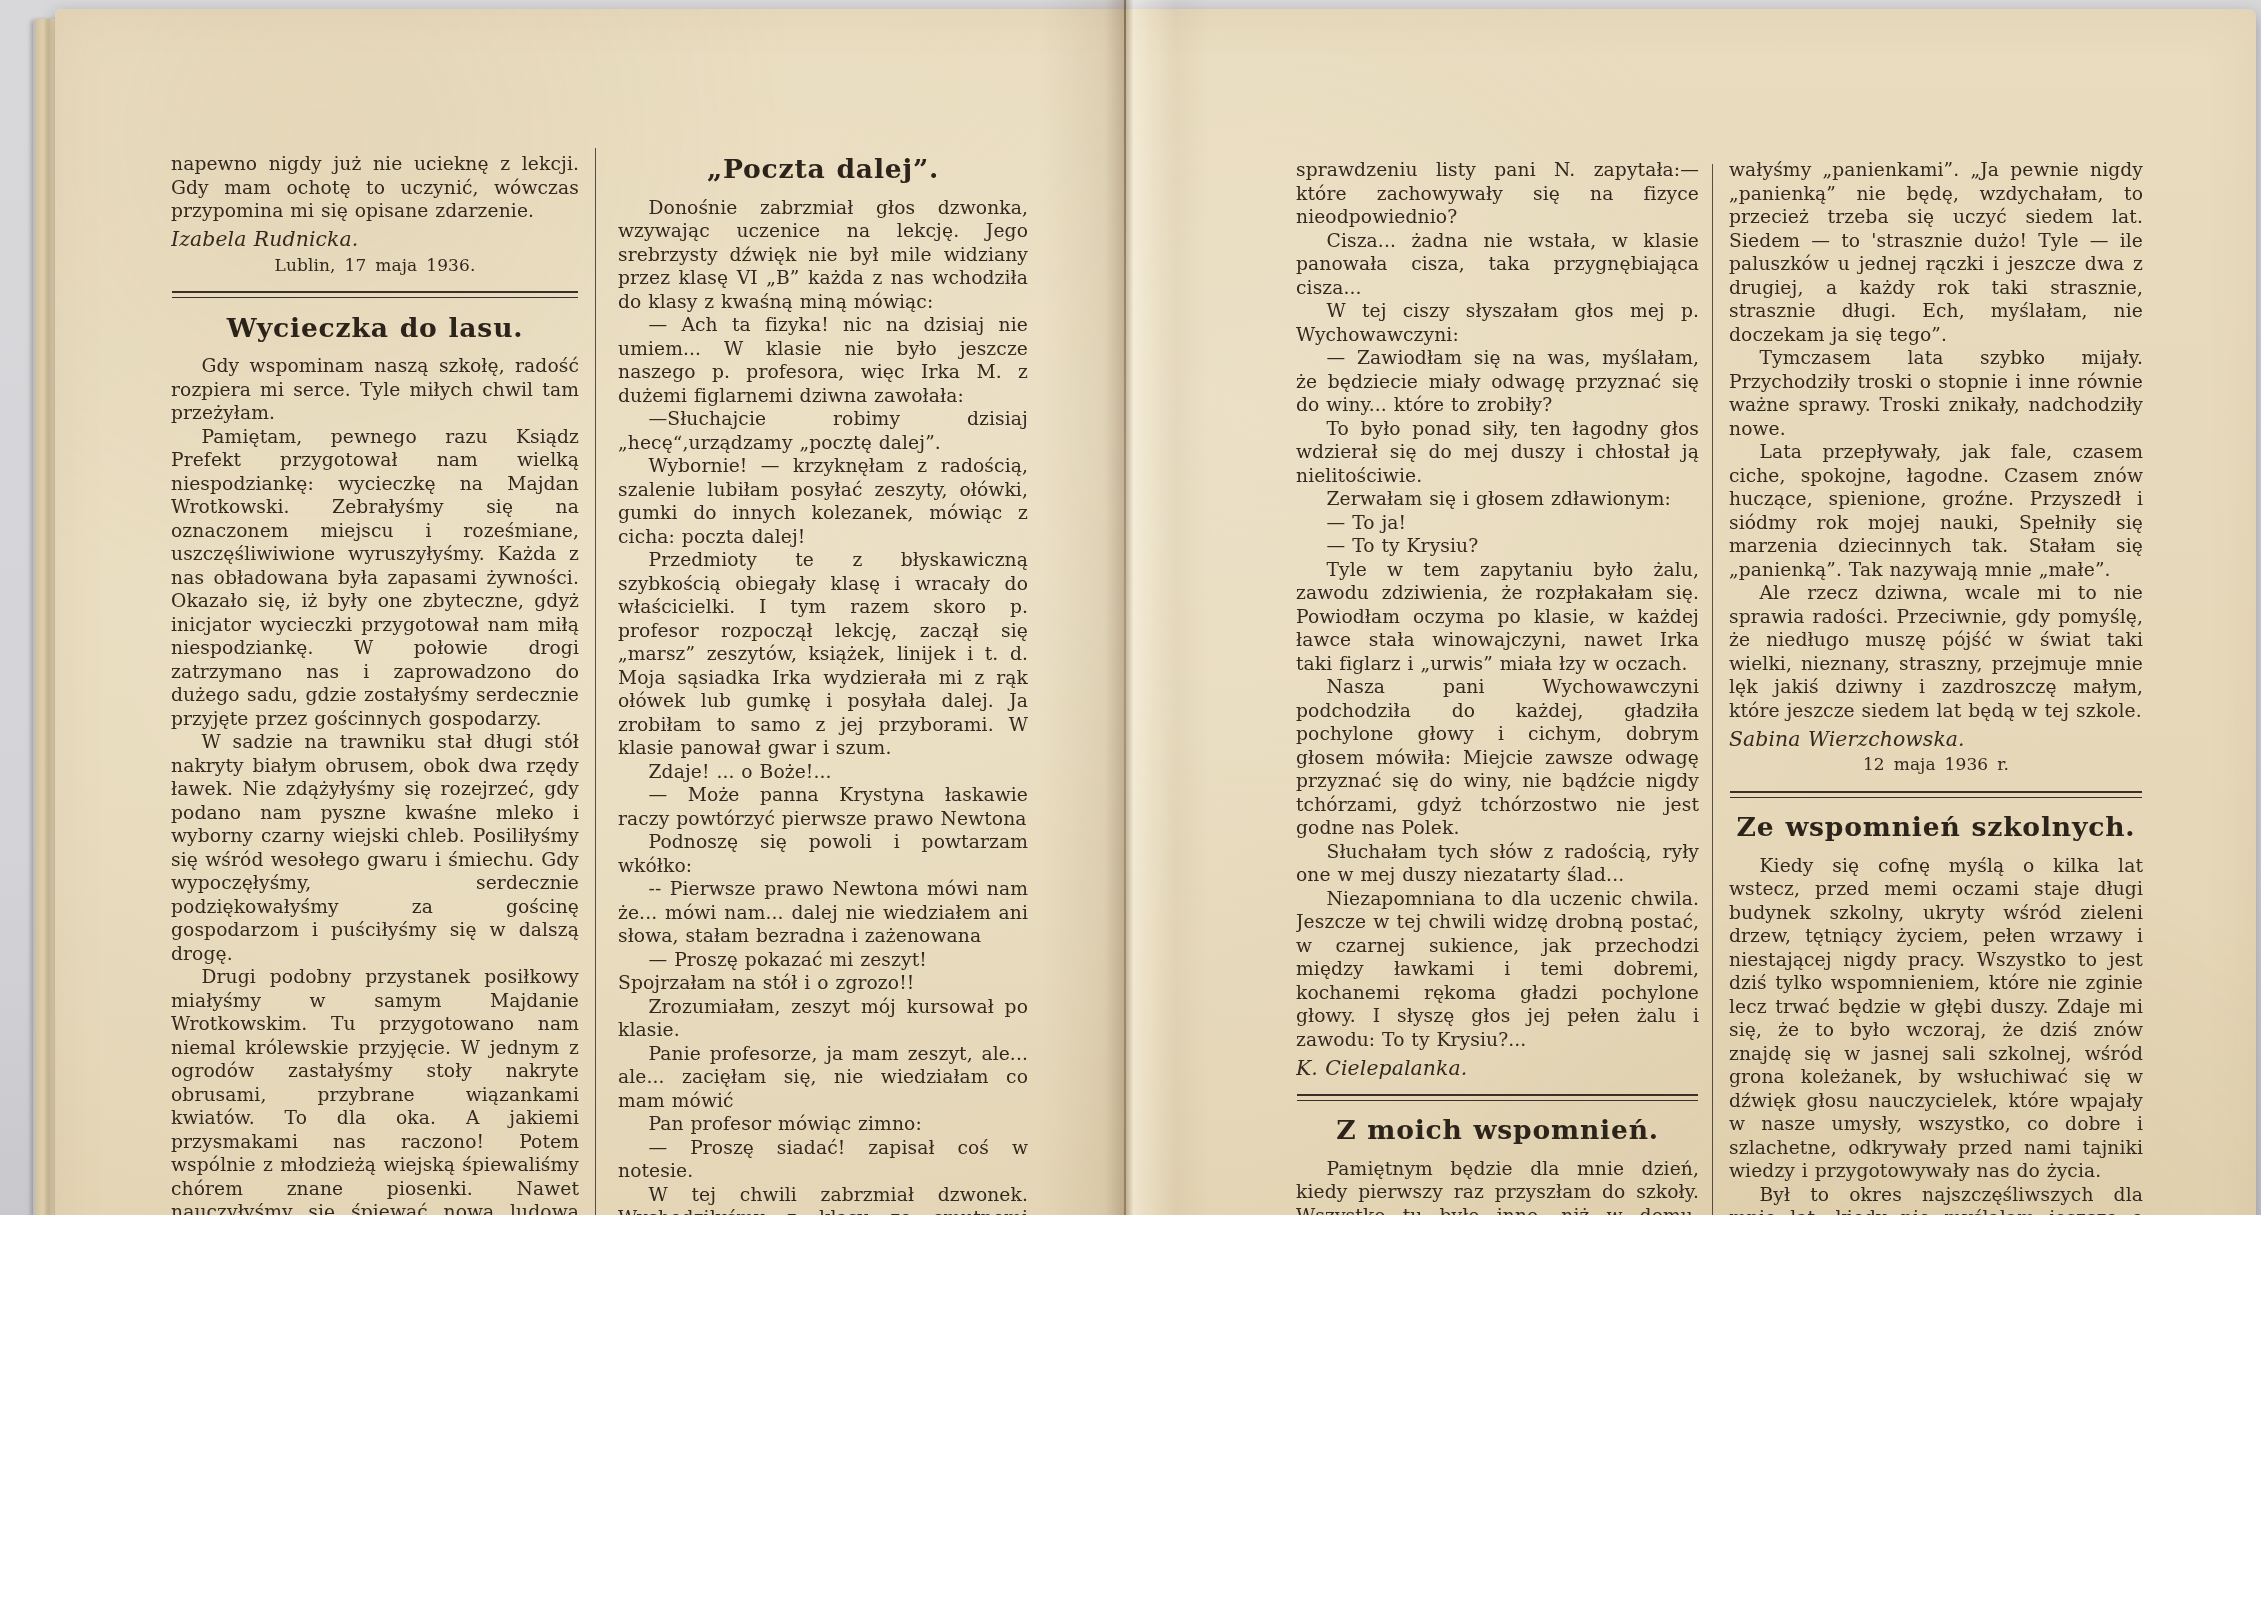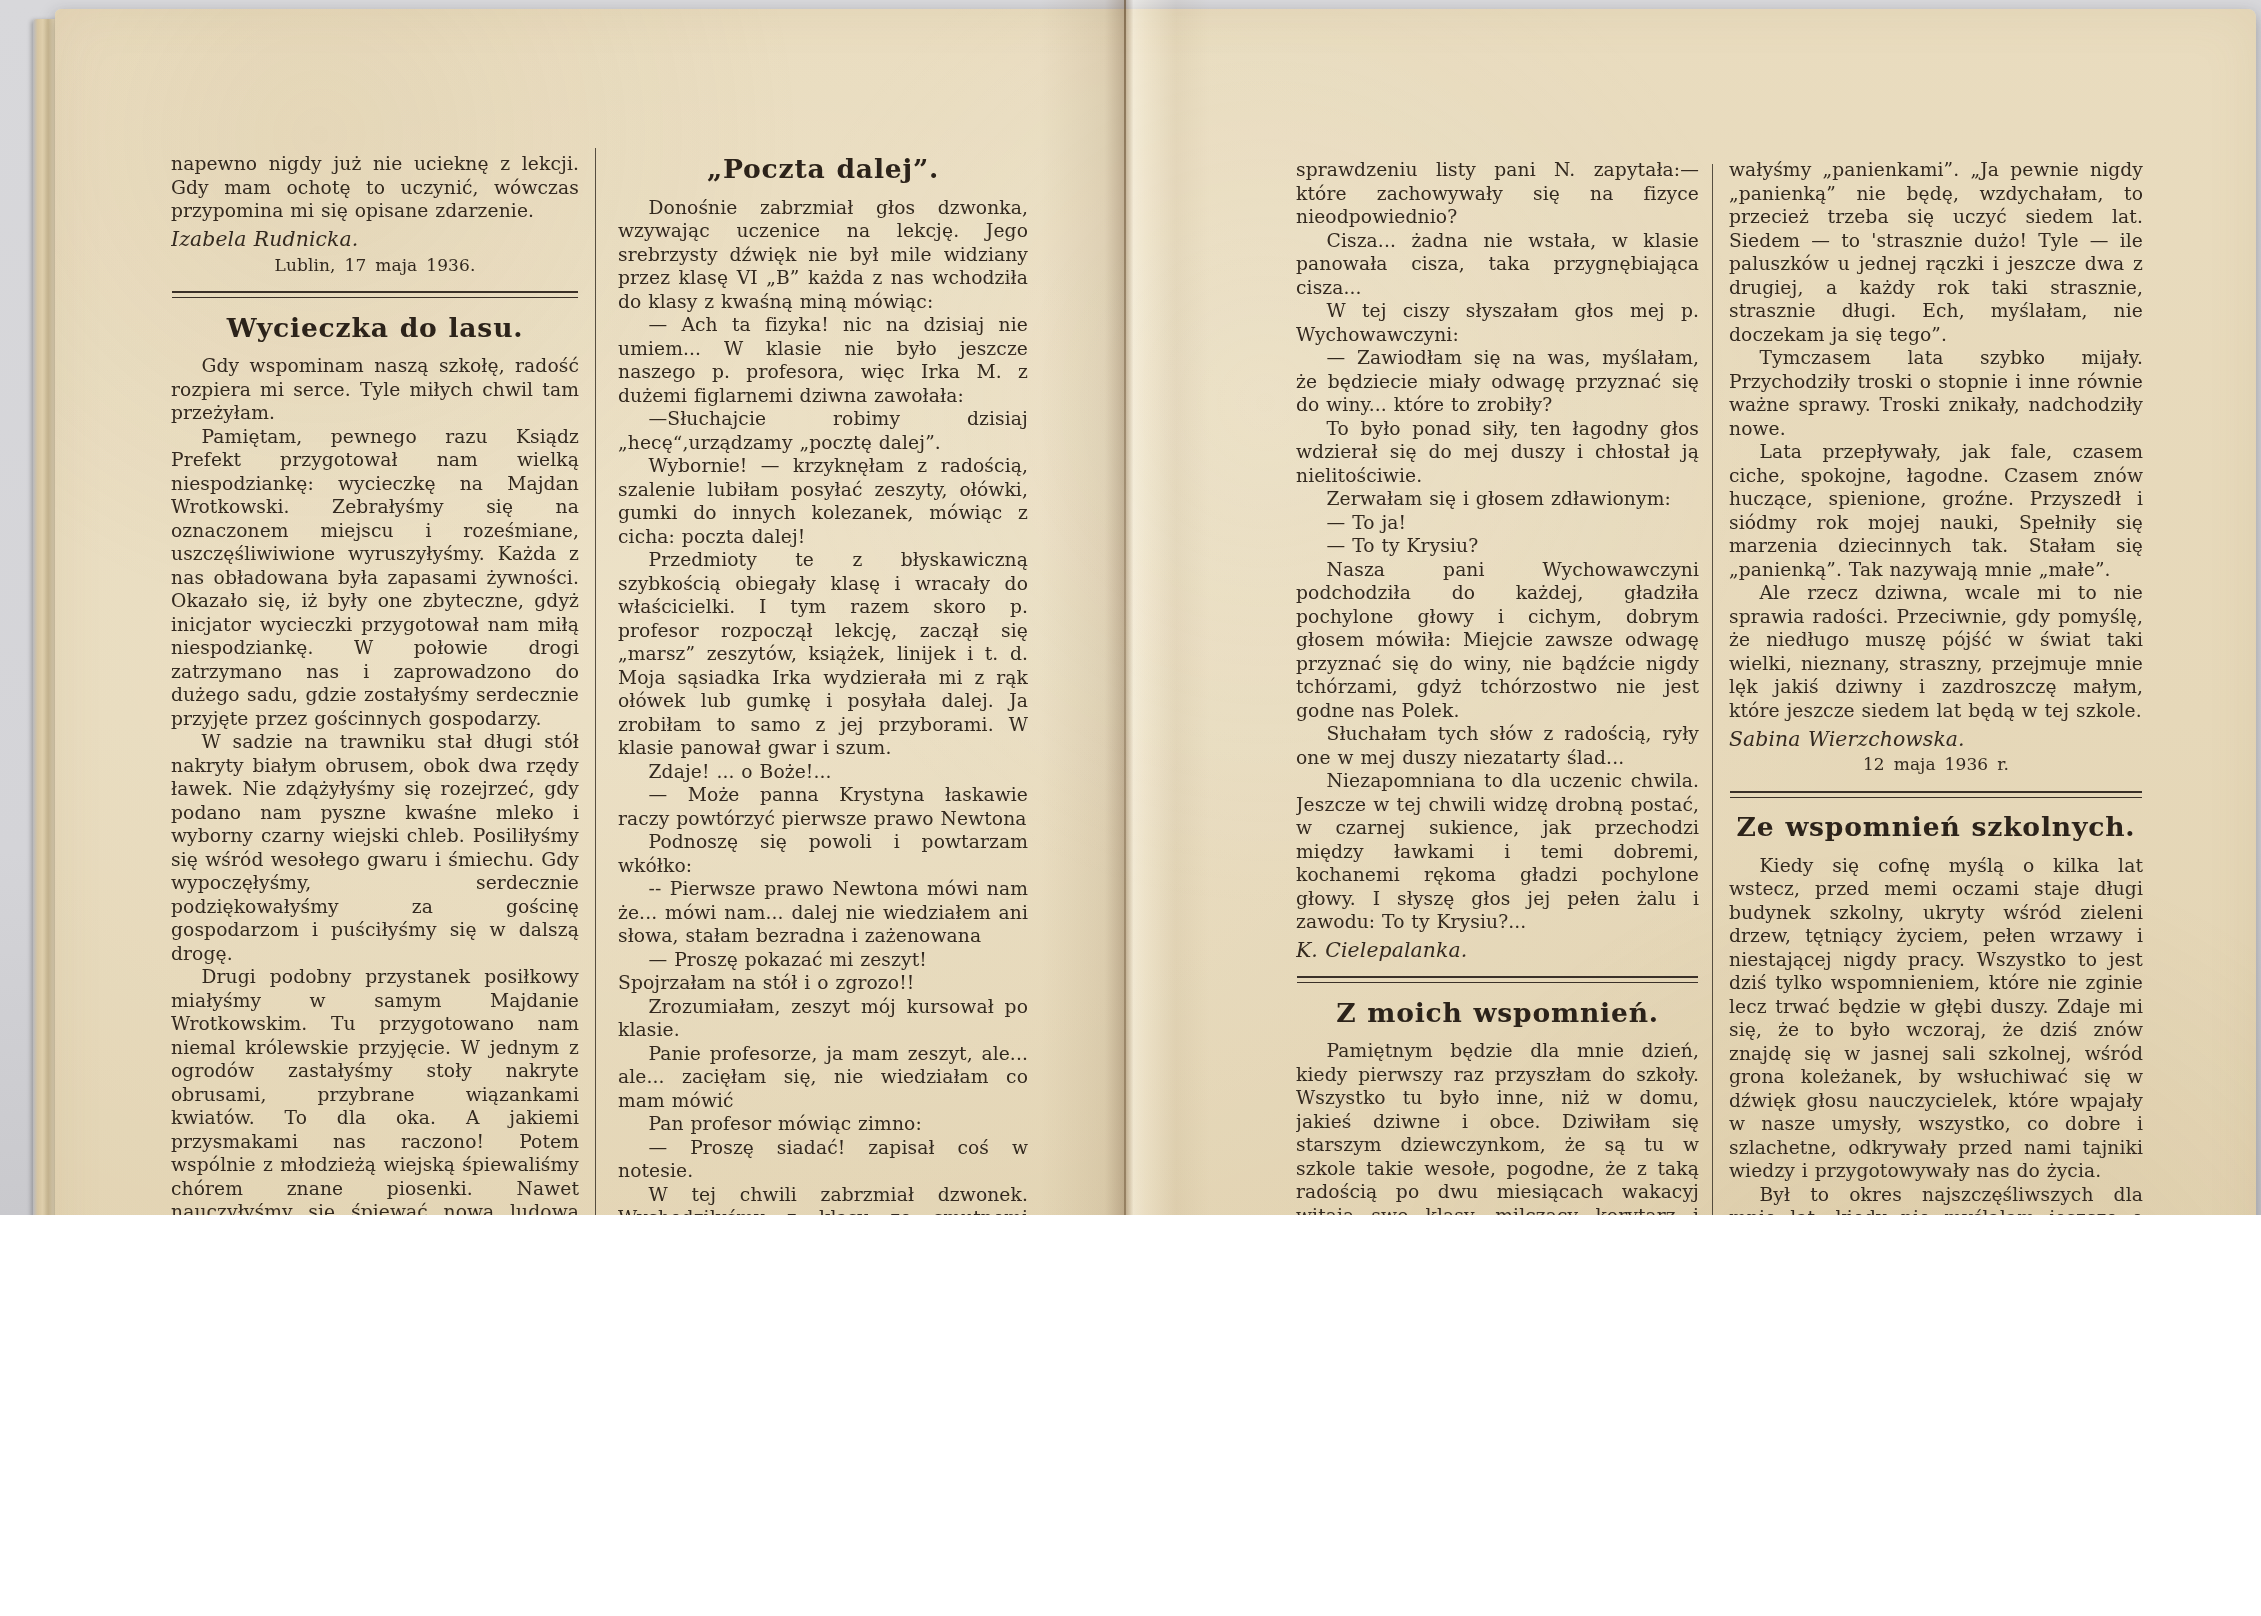--- a/index.html
+++ b/index.html
@@ -158,20 +158,21 @@
 
   <div class="column col3">
     <p class="block-cont">sprawdzeniu listy pani N. zapytała:—które zachowywały się na fizyce nieodpowiednio?</p>
     <p class="block-p">Cisza... żadna nie wstała, w klasie panowała cisza, taka przygnębiająca cisza...</p>
     <p class="block-p">W tej ciszy słyszałam głos mej p. Wychowawczyni:</p>
     <p class="block-p">— Zawiodłam się na was, myślałam, że będziecie miały odwagę przyznać się do winy... które to zrobiły?</p>
     <p class="block-p">To było ponad siły, ten łagodny głos wdzierał się do mej duszy i chłostał ją nielitościwie.</p>
     <p class="block-p">Zerwałam się i głosem zdławionym:</p>
     <p class="block-p">— To ja!</p>
     <p class="block-p">— To ty Krysiu?</p>
+    <p class="block-p">Tyle w tem zapytaniu było żalu, zawodu zdziwienia, że rozpłakałam się. Powiodłam oczyma po klasie, w każdej ławce stała winowajczyni, nawet Irka taki figlarz i „urwis” miała łzy w oczach.</p>
     <p class="block-p">Nasza pani Wychowawczyni podchodziła do każdej, gładziła pochylone głowy i cichym, dobrym głosem mówiła: Miejcie zawsze odwagę przyznać się do winy, nie bądźcie nigdy tchórzami, gdyż tchórzostwo nie jest godne nas Polek.</p>
     <p class="block-p">Słuchałam tych słów z radością, ryły one w mej duszy niezatarty ślad...</p>
     <p class="block-p">Niezapomniana to dla uczenic chwila. Jeszcze w tej chwili widzę drobną postać, w czarnej sukience, jak przechodzi między ławkami i temi dobremi, kochanemi rękoma gładzi pochylone głowy. I słyszę głos jej pełen żalu i zawodu: To ty Krysiu?...</p>
     <p class="sig">K. Cielepalanka.</p>
     <div class="hr2"></div>
     <h2 class="block-h">Z moich wspomnień.</h2>
     <p class="block-p">Pamiętnym będzie dla mnie dzień, kiedy pierwszy raz przyszłam do szkoły. Wszystko tu było inne, niż w domu, jakieś dziwne i obce. Dziwiłam się starszym dziewczynkom, że są tu w szkole takie wesołe, pogodne, że z taką radością po dwu miesiącach wakacyj witają swe klasy, milczący korytarz i ławki. „Ja chyba nigdy nie będę w szkole taka wesoła” myślałam sobie, ale pomyliłam się. Nie upłynął jeszcze kwartał, a ja już szczerze kocham te mury i korytarz, panią wychowawczynię i wszystkich. Było mi w szkole dobrze, zazdrościłam tylko starszyın dziewczynkom, które my, małe, nazy-</p>
   </div>
 
   <div class="col-divider divider-right"></div>

